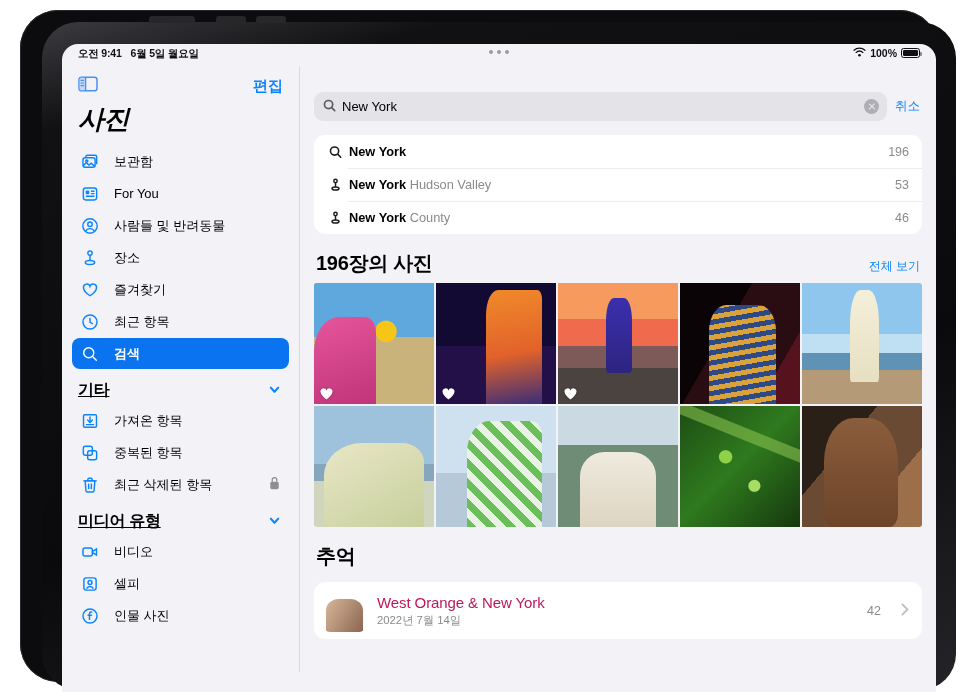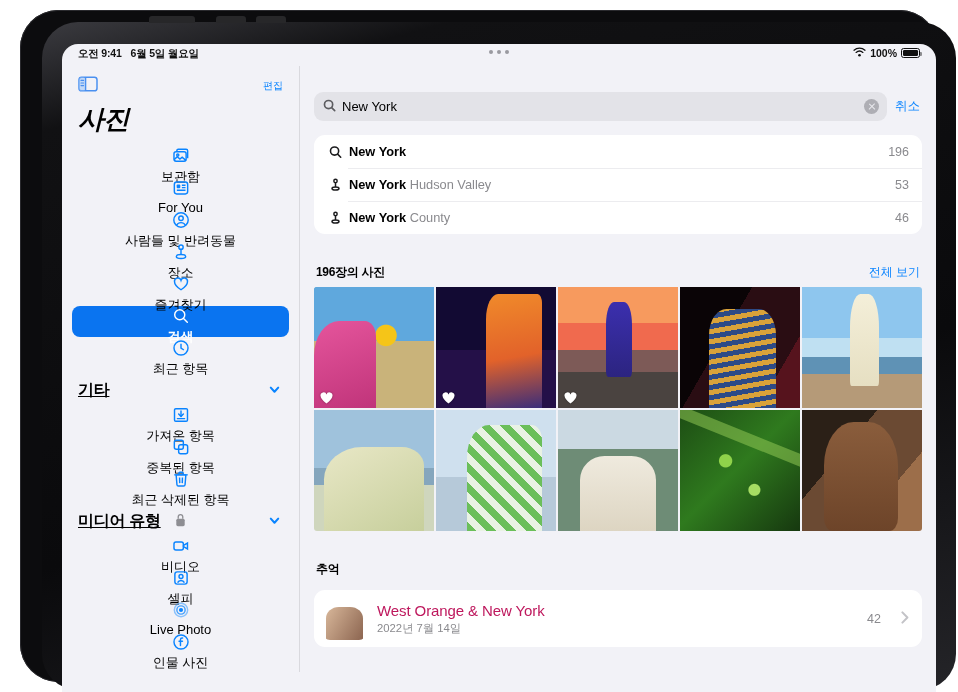--- a/index.html
+++ b/index.html
@@ -49,26 +49,26 @@
   .batt i{ position:absolute; left:1px; top:1px; bottom:1px; right:1px; background:#111; border-radius:1.2px; display:block;}
   .batt:after{ content:""; position:absolute; right:-3px; top:3px; width:1.6px; height:3.5px;
                background:#111; opacity:.45; border-radius:0 1px 1px 0;}
 
   
   .sidebar{
     position:absolute; left:0; top:22px; width:238px; height:606px;
     background:#f2f2f7; border-right:1px solid #d9d9de; overflow:hidden;
   }
   .sb-top{ display:flex; align-items:center; justify-content:space-between; padding:10px 16px 2px 16px; }
-  .edit-btn{ color:#0a84ff; font-size:10px; font-weight:400; cursor:pointer; }
+  .edit-btn{ color:#0a84ff; font-size:15px; font-weight:700; cursor:pointer; }
   .app-title{ font-size:26px; font-weight:bold; color:#000; padding:4px 16px 8px 16px; letter-spacing:-0.5px;font-style:italic;}
 
   .nav-item{
-    display:flex; align-items:center; gap:2px;
-    height:31px; margin:1px 10px; padding:0 8px; border-radius:8px; cursor:pointer;flex-direction:column;
+    display:flex; align-items:center; gap:14px;
+    height:31px; margin:1px 10px; padding:0 8px; border-radius:8px; cursor:pointer;
   }
   .nav-item.sel{ background:#0a74f0; }
   .nav-item.sel .nav-label{ color:#fff; font-weight:600; }
   .nav-item.sel svg{ stroke:#fff; fill:none; }
   .nav-label{ font-size:13px; color:#000; white-space:nowrap; }
   .nav-ico{ width:20px; height:20px; flex:0 0 20px; display:flex; align-items:center; justify-content:center;}
   .nav-ico svg{ width:18px; height:18px; stroke:#0a84ff; fill:none; stroke-width:1.6; }
 
   .grp-head{
     display:flex; align-items:center; justify-content:space-between;
@@ -98,21 +98,21 @@
   .sug-row{ display:flex; align-items:center; height:33px; padding:0 13px 0 12px; cursor:pointer; position:relative;}
   .sug-row + .sug-row:before{ content:""; position:absolute; left:34px; right:0; top:0; height:1px; background:#ececef;}
   .sug-ico{ width:18px; flex:0 0 18px; display:flex; align-items:center; justify-content:center; margin-right:5px;}
   .sug-ico svg{ width:13px; height:14px; stroke:#1c1c1e; fill:none; stroke-width:1.7;}
   .sug-txt{ flex:1; font-size:12.8px; color:#000; white-space:nowrap; }
   .sug-txt b{ font-weight:bold; }
   .sug-txt span{ color:#8a8a8e; font-weight:normal;}
   .sug-count{ font-size:12.5px; color:#8a8a8e; }
 
   .sec-head{ display:flex; align-items:baseline; justify-content:space-between; padding:16px 16px 6px 16px;}
-  .sec-title{ font-size:12px; font-weight:bold; color:#000; letter-spacing:-0.3px;margin-top:14px;}
+  .sec-title{ font-size:20px; font-weight:bold; color:#000; letter-spacing:-0.3px;}
   .sec-link{ font-size:12px; color:#0a84ff; cursor:pointer;}
 
   .photogrid{ margin:0 14px; display:grid; grid-template-columns:repeat(5,1fr); gap:2px; border-radius:3px; overflow:hidden;}
   .cell{ position:relative; aspect-ratio:1/1.01; overflow:hidden; cursor:pointer;}
   .cell .art{ position:absolute; inset:0; }
   .fav{ position:absolute; left:6px; bottom:6px; width:13px; height:12px; }
   .fav svg{ width:13px; height:12px; fill:#fff; filter:drop-shadow(0 0 1px rgba(0,0,0,.35));}
 
   .mem-card{ margin:6px 14px 0 14px; background:#fff; border-radius:11px; overflow:hidden;}
   .mem-row{ display:flex; align-items:center; gap:11px; padding:7px 13px 7px 9px; cursor:pointer; position:relative;}
@@ -272,38 +272,38 @@
 
         <div class="nav-item">
           <span class="nav-ico">
             <svg viewBox="0 0 20 20">
                 <path d="M10 16.4S2.8 12 2.8 7.6A3.7 3.7 0 0 1 10 6a3.7 3.7 0 0 1 7.2 1.6c0 4.4-7.2 8.8-7.2 8.8z"></path>
               </svg>
           </span>
           <span class="nav-label">즐겨찾기</span>
         </div>
 
+        <div class="nav-item">
+          <span class="nav-ico">
+            <svg viewBox="0 0 20 20">
+                <circle cx="10" cy="10" r="7.8"></circle>
+                <path d="M10 5.4V10l3.2 2.2"></path>
+              </svg>
+          </span>
+          <span class="nav-label">최근 항목</span>
+        </div>
+
         <div class="nav-item sel">
           <span class="nav-ico">
             <svg viewBox="0 0 20 20">
                 <circle cx="8.6" cy="8.6" r="5.6"></circle>
                 <line x1="12.8" y1="12.8" x2="17" y2="17" stroke-linecap="round"></line>
               </svg>
           </span>
           <span class="nav-label">검색</span>
-        </div>
-
-        <div class="nav-item">
-          <span class="nav-ico">
-            <svg viewBox="0 0 20 20">
-                <circle cx="10" cy="10" r="7.8"></circle>
-                <path d="M10 5.4V10l3.2 2.2"></path>
-              </svg>
-          </span>
-          <span class="nav-label">최근 항목</span>
         </div>
 
         <div class="grp-head">
           <span class="grp-title">기타</span>
           <span class="chev">
             <svg viewBox="0 0 14 14">
                 <polyline points="3,5 7,9.4 11,5" stroke-linecap="round" stroke-linejoin="round"></polyline>
               </svg>
           </span>
         </div>
@@ -373,30 +373,20 @@
           <span class="nav-ico">
             <svg viewBox="0 0 20 20">
                 <rect x="3.2" y="3.2" width="13.6" height="13.6" rx="2.6"></rect>
                 <circle cx="10" cy="8.4" r="2.2"></circle>
                 <path d="M6.2 15.2a4.2 4.2 0 0 1 7.6 0"></path>
               </svg>
           </span>
           <span class="nav-label">셀피</span>
         </div>
 
-        <div class="nav-item">
-          <span class="nav-ico">
-            <svg viewBox="0 0 20 20">
-                <circle cx="10" cy="10" r="2.3" fill="#0a84ff" stroke="none"></circle>
-                <circle cx="10" cy="10" r="4.6" opacity=".75"></circle>
-                <circle cx="10" cy="10" r="7.4" opacity=".45"></circle>
-              </svg>
-          </span>
-          <span class="nav-label">Live Photo</span>
-        </div>
 
         <div class="nav-item">
           <span class="nav-ico">
             <svg viewBox="0 0 20 20">
                 <circle cx="10" cy="10" r="7.8"></circle>
                 <path d="M11.8 5.6h-.6a1.8 1.8 0 0 0-1.8 1.8V14" stroke-linecap="round"></path>
                 <line x1="7.8" y1="9.2" x2="11.6" y2="9.2" stroke-linecap="round"></line>
               </svg>
           </span>
           <span class="nav-label">인물 사진</span>

